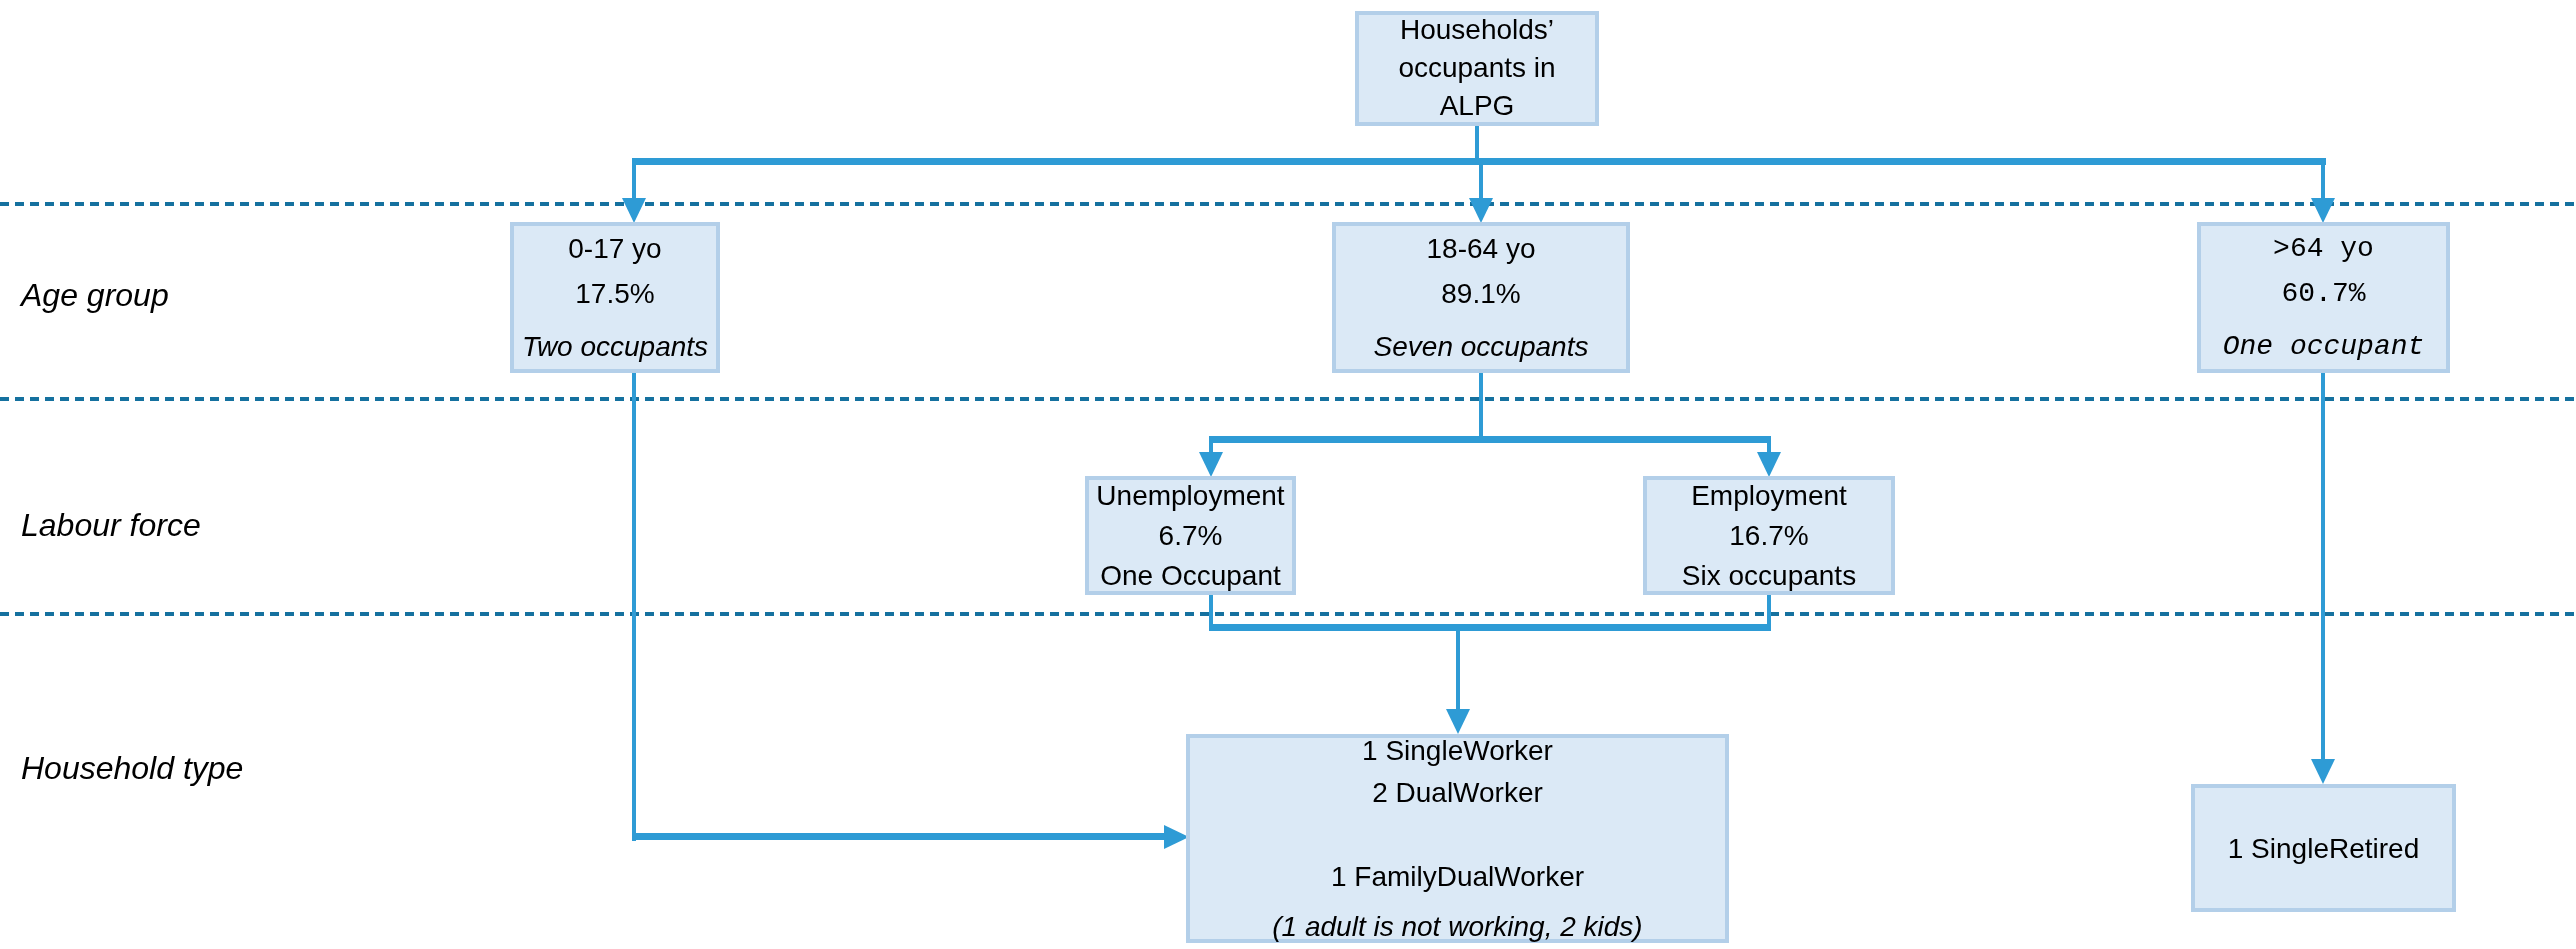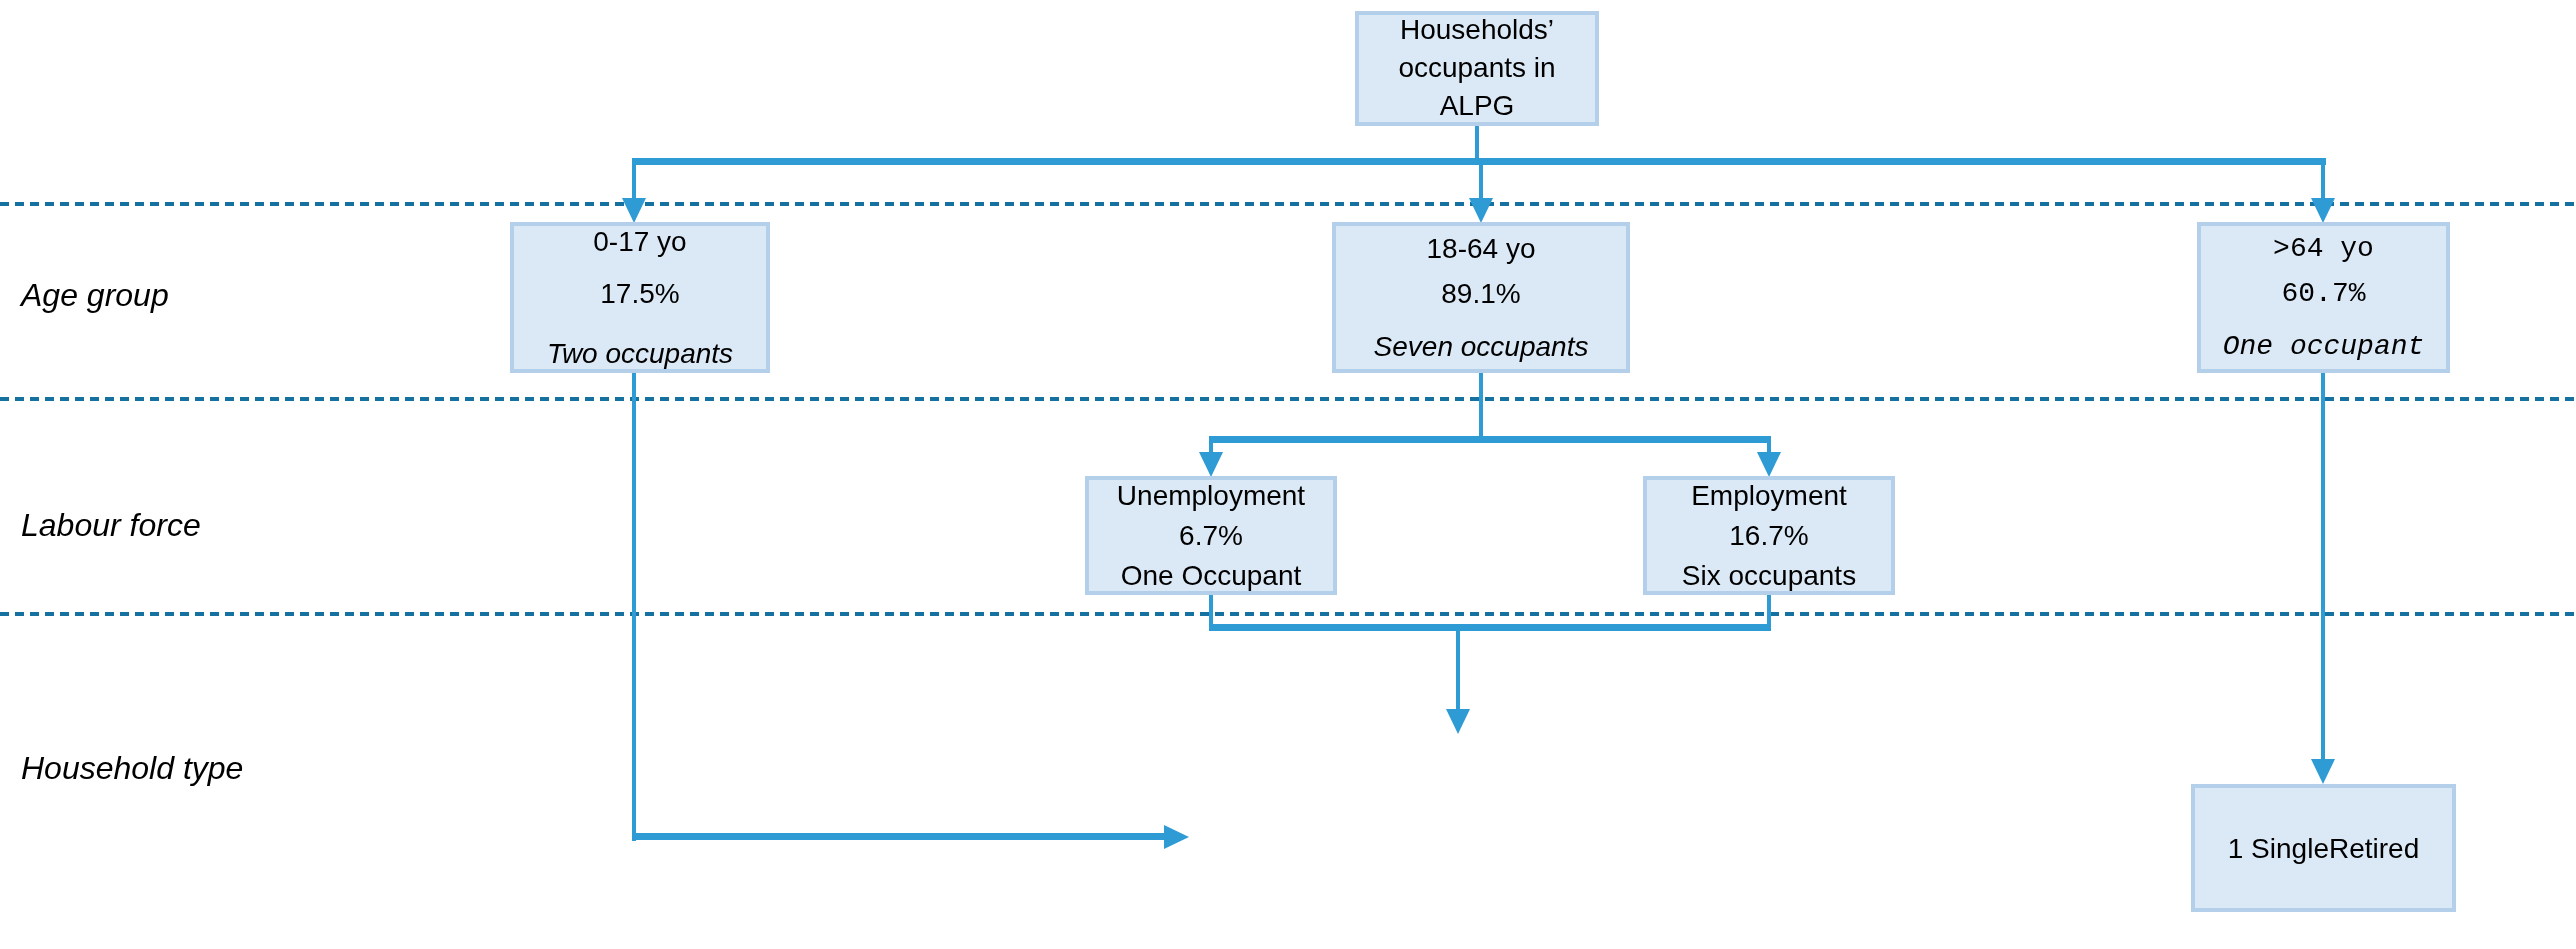--- a/index.html
+++ b/index.html
@@ -52,24 +52,24 @@
     justify-content:center;
     align-items:center;
     text-align:center;
     font-size:28px;
     line-height:45px;
   }
   .node .line{white-space:nowrap;}
   .italic{font-style:italic;margin-top:8px;}
 
   .root-box   {left:1355px;top:10.6px;  width:244px;height:115px;line-height:38px;}
-  .age-box-1  {left:510px; top:222px; width:260px;height:151px;gap:7px;}
+  .age-box-1  {left:510px; top:222px; width:210px;height:151px;}
   .age-box-2  {left:1332px;top:222px; width:298px;height:151px;}
   .age-box-3  {left:2197px;top:222px; width:253px;height:151px;font-family:Liberation Mono, monospace;}
-  .lab-box-u  {left:1085px;top:476px; width:252px;height:119px;line-height:40px;}
+  .lab-box-u  {left:1085px;top:476px; width:211px;height:119px;line-height:40px;}
   .lab-box-e  {left:1643px;top:476px; width:252px;height:119px;line-height:40px;}
   .hh-box-w   {left:1186px;top:734px;width:543px;height:209px;line-height:42px;}
   .hh-box-r   {left:2191px;top:784px;width:265px;height:128px;}
 
   
   .row-label{
     position:absolute;
     left:21px;
     font-size:32px;
     font-style:italic;
@@ -147,18 +147,25 @@
     <div class="line">Unemployment</div>
     <div class="line">6.7%</div>
     <div class="line">One Occupant</div>
   </div>
   <div class="node lab-box-e">
     <div class="line">Employment</div>
     <div class="line">16.7%</div>
     <div class="line">Six occupants</div>
   </div>
 
+  <div class="node hh-box-w">
+    <div class="line">1 SingleWorker</div>
+    <div class="line">2 DualWorker</div>
+    <div class="line">&nbsp;</div>
+    <div class="line">1 FamilyDualWorker</div>
+    <div class="line italic">(1 adult is not working, 2 kids)</div>
+  </div>
   <div class="node hh-box-r">
     <div class="line">1 SingleRetired</div>
   </div>
 
 </div>
 
 
 </body></html>

